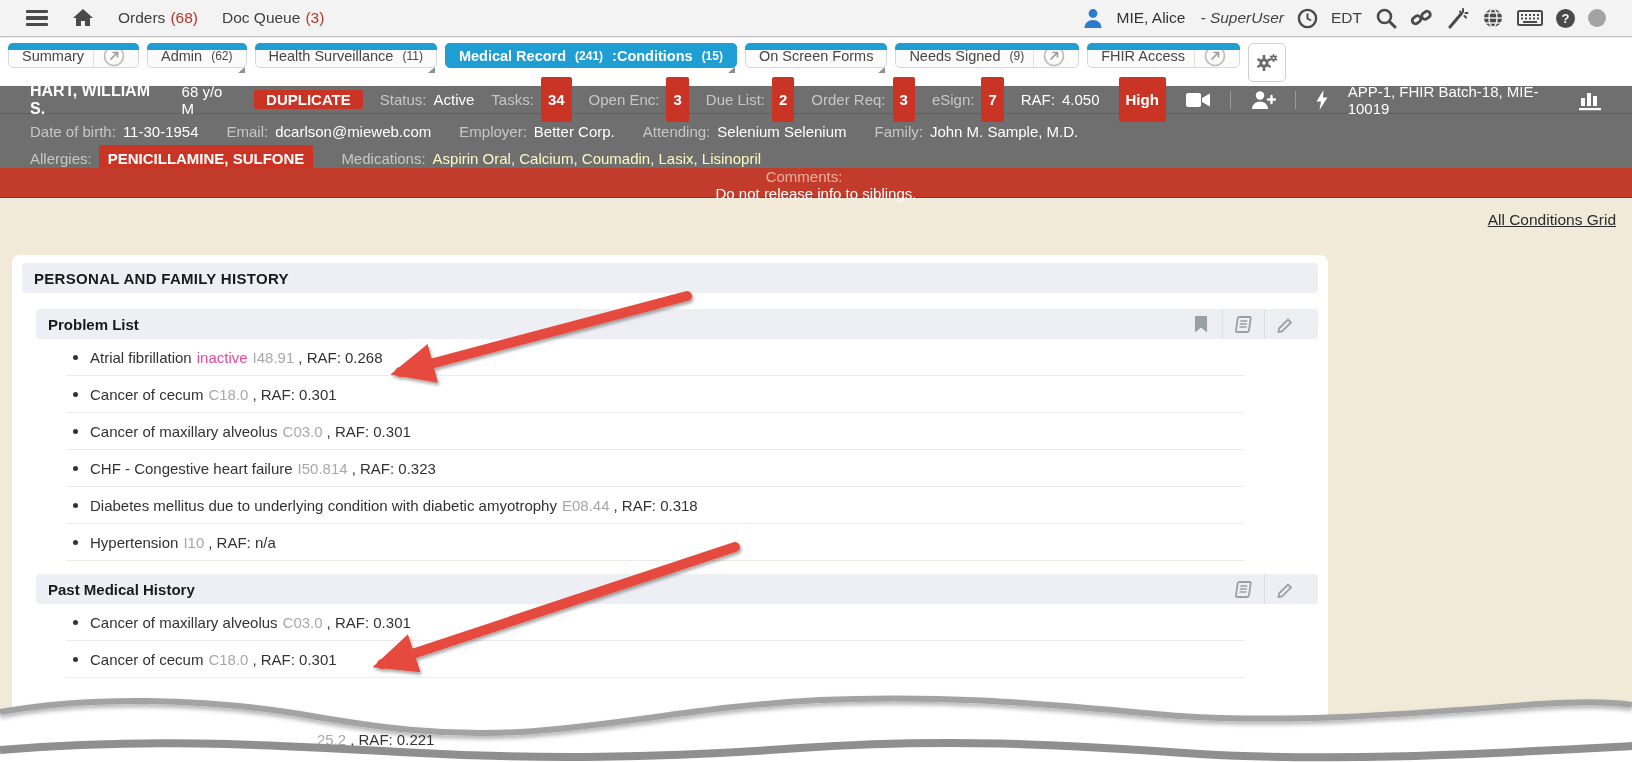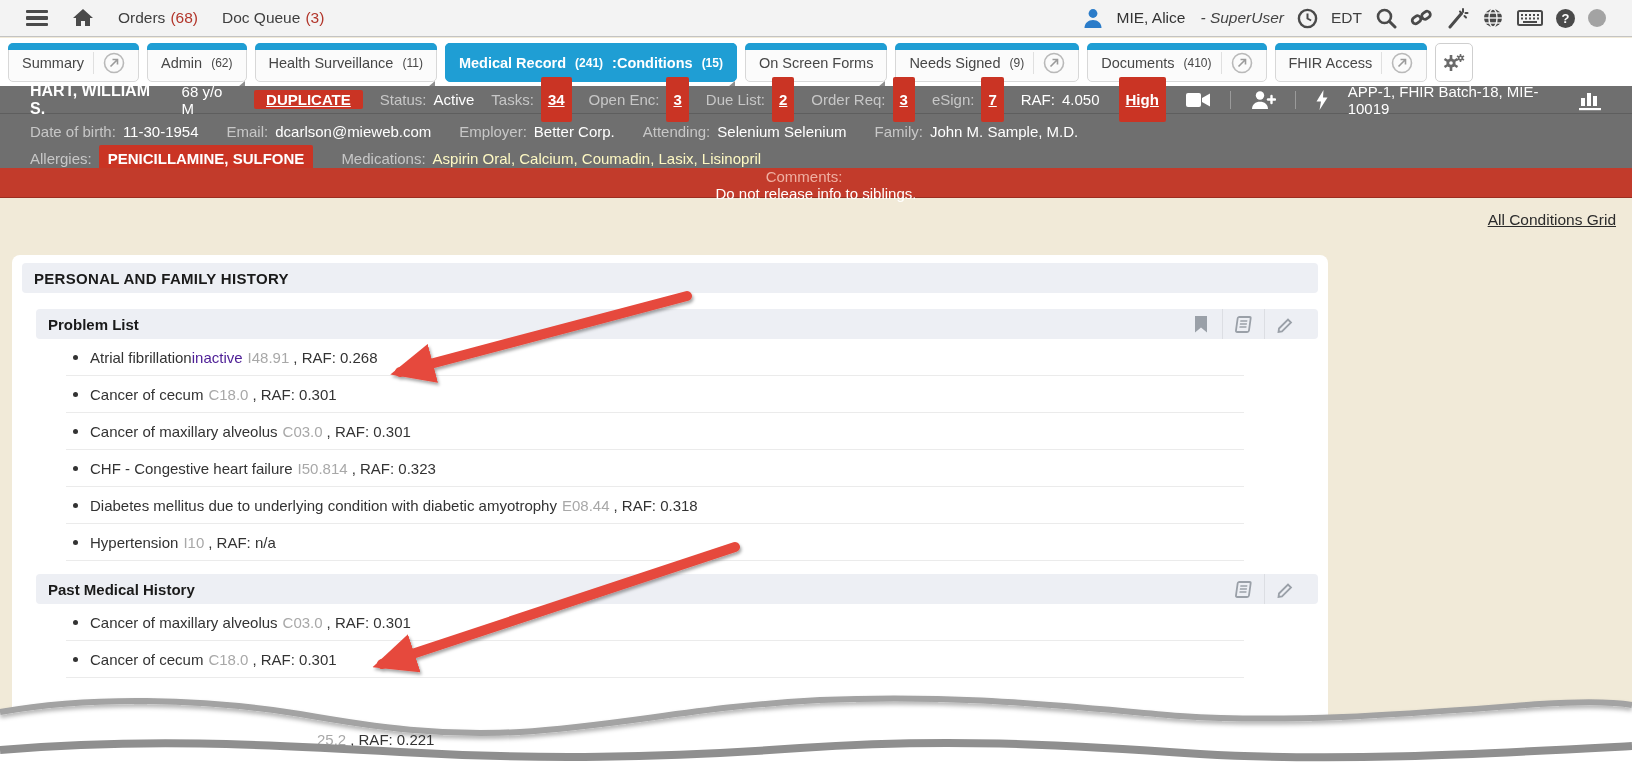--- a/index.html
+++ b/index.html
@@ -31,21 +31,21 @@
   .help-badge::after{ content:"?"; }
   .presence{ width:18px; height:18px; border-radius:50%; background:#a3a3a3; display:inline-block;}
   
   .tabbar{
     position:absolute; top:38px; left:0; width:1632px; height:48px;
     background:#fff; display:flex; align-items:flex-start; gap:8px; padding:5px 8px 0 8px;
   }
   .tab{
     position:relative; display:flex; align-items:center; gap:9px;
     background:#fbfbfb; border:1px solid #d8d8d8; border-radius:5px;
-    padding:0 13px; height:39px; font-size:14.5px; color:#474747; cursor:pointer; white-space:nowrap;
+    padding:0 13px; height:25px; font-size:14.5px; color:#474747; cursor:pointer; white-space:nowrap;
   }
   .tab::before{
     content:""; position:absolute; top:-1px; left:-1px; right:-1px; height:7px;
     background:#1f9ed4; border-radius:5px 5px 0 0;
   }
   .tab .tcnt{ font-size:12px; }
   .tab.active{ background:#1f9ed4; border-color:#1f9ed4; color:#fff; font-weight:bold; }
   .tab .tdiv{ width:1px; height:22px; background:#e0e0e0; }
   .ext-icn{ width:22px; height:22px; }
   .fold{
@@ -55,21 +55,21 @@
   .gearbtn{
     height:39px; width:38px; border:1px solid #cfcfcf; border-radius:5px; background:#fff;
     display:flex; align-items:center; justify-content:center; cursor:pointer;
   }
   
   .pheader{ position:absolute; top:86px; left:0; width:1632px; background:#6f6f6f; color:#fff; font-size:15px;}
   .prow1{ height:28px; display:flex; align-items:center; padding:0 30px; gap:17px; border-bottom:1px solid rgba(0,0,0,.15);}
   .pname{ font-weight:bold; font-size:16px; }
   .plabel{ color:#c7c7c7; }
   .pair{ display:flex; align-items:center; gap:7px; white-space:nowrap;}
-  .rbadge{ background:#ca3424; color:#fff; font-weight:bold; padding:14px 7px; border-radius:2px;text-decoration:underline; }
+  .rbadge{ background:#ca3424; color:#fff; font-weight:bold; padding:14px 7px; border-radius:2px; }
   .dup{ padding:1px 12px; cursor:pointer;}
   .rafgrp{ margin-left:auto; display:flex; align-items:center; gap:19px;}
   .vline{ width:1px; height:18px; background:#9a9a9a; }
   .prow23{ padding:5px 30px 7px; line-height:26px; font-size:15px;}
   .inforow{ display:flex; align-items:center; flex-wrap:nowrap; }
   .inforow .pair{ margin-right:28px; }
   .pval{ color:#fff; }
   .allergybadge{ background:#ca3424; color:#fff; font-weight:bold; padding:1px 9px; border-radius:2px; cursor:pointer;}
   .meds{ color:#fef9c3; cursor:pointer; }
   
@@ -101,21 +101,21 @@
   .sec-ic + .sec-ic{ border-left:1px solid #dcdee3; }
   ul.clist{ list-style:none; margin:0 84px 0 54px; }
   ul.clist li{
     position:relative; padding:10px 0 9px 24px; border-bottom:1px solid #ebebeb;
     font-size:15px; color:#333;
   }
   ul.clist li::before{
     content:""; position:absolute; left:7px; top:16px; width:5px; height:5px; border-radius:50%; background:#333;
   }
   .code{ color:#a8a8a8; margin-left:5px; }
-  .istat{ color:#4c1d95; cursor:pointer; }
+  .istat{ color:#ec4899; margin-left:5px; cursor:pointer; }
   .rafv{ color:#333; margin-left:4px; }
   
   .arrows{ position:absolute; top:0; left:0; width:1632px; height:762px; z-index:8; pointer-events:none;}
   .wave1{ position:absolute; top:688px; left:0; width:1632px; height:74px; z-index:5; pointer-events:none;}
   .wave2{ position:absolute; top:688px; left:0; width:1632px; height:74px; z-index:7; pointer-events:none;}
   .fragment{ position:absolute; top:731px; left:317px; z-index:6; font-size:15px; color:#a8a8a8; white-space:nowrap;}
   .fragment .rafv{ color:#333; }
 </style>
 </head>
 <body>
@@ -251,31 +251,20 @@
     <span class="tcnt">(9)</span>
     <span class="tdiv"></span>
     <span class="icn ext-icn">
       <svg width="22" height="22" viewBox="0 0 22 22">
           <circle cx="11" cy="11" r="9.5" fill="none" stroke="#b9b9b9" stroke-width="1.6"></circle>
           <path d="M7.5 14.5 L14 8 M9.5 7.5 h5 v5" fill="none" stroke="#9b9b9b" stroke-width="1.6"></path>
         </svg>
     </span>
   </div>
   <div class="tab">
-    <span>Documents</span>
-    <span class="tcnt">(410)</span>
-    <span class="tdiv"></span>
-    <span class="icn ext-icn">
-      <svg width="22" height="22" viewBox="0 0 22 22">
-          <circle cx="11" cy="11" r="9.5" fill="none" stroke="#b9b9b9" stroke-width="1.6"></circle>
-          <path d="M7.5 14.5 L14 8 M9.5 7.5 h5 v5" fill="none" stroke="#9b9b9b" stroke-width="1.6"></path>
-        </svg>
-    </span>
-  </div>
-  <div class="tab">
     <span>FHIR Access</span>
     <span class="tdiv"></span>
     <span class="icn ext-icn">
       <svg width="22" height="22" viewBox="0 0 22 22">
           <circle cx="11" cy="11" r="9.5" fill="none" stroke="#b9b9b9" stroke-width="1.6"></circle>
           <path d="M7.5 14.5 L14 8 M9.5 7.5 h5 v5" fill="none" stroke="#9b9b9b" stroke-width="1.6"></path>
         </svg>
     </span>
   </div>
   <div class="gearbtn">

